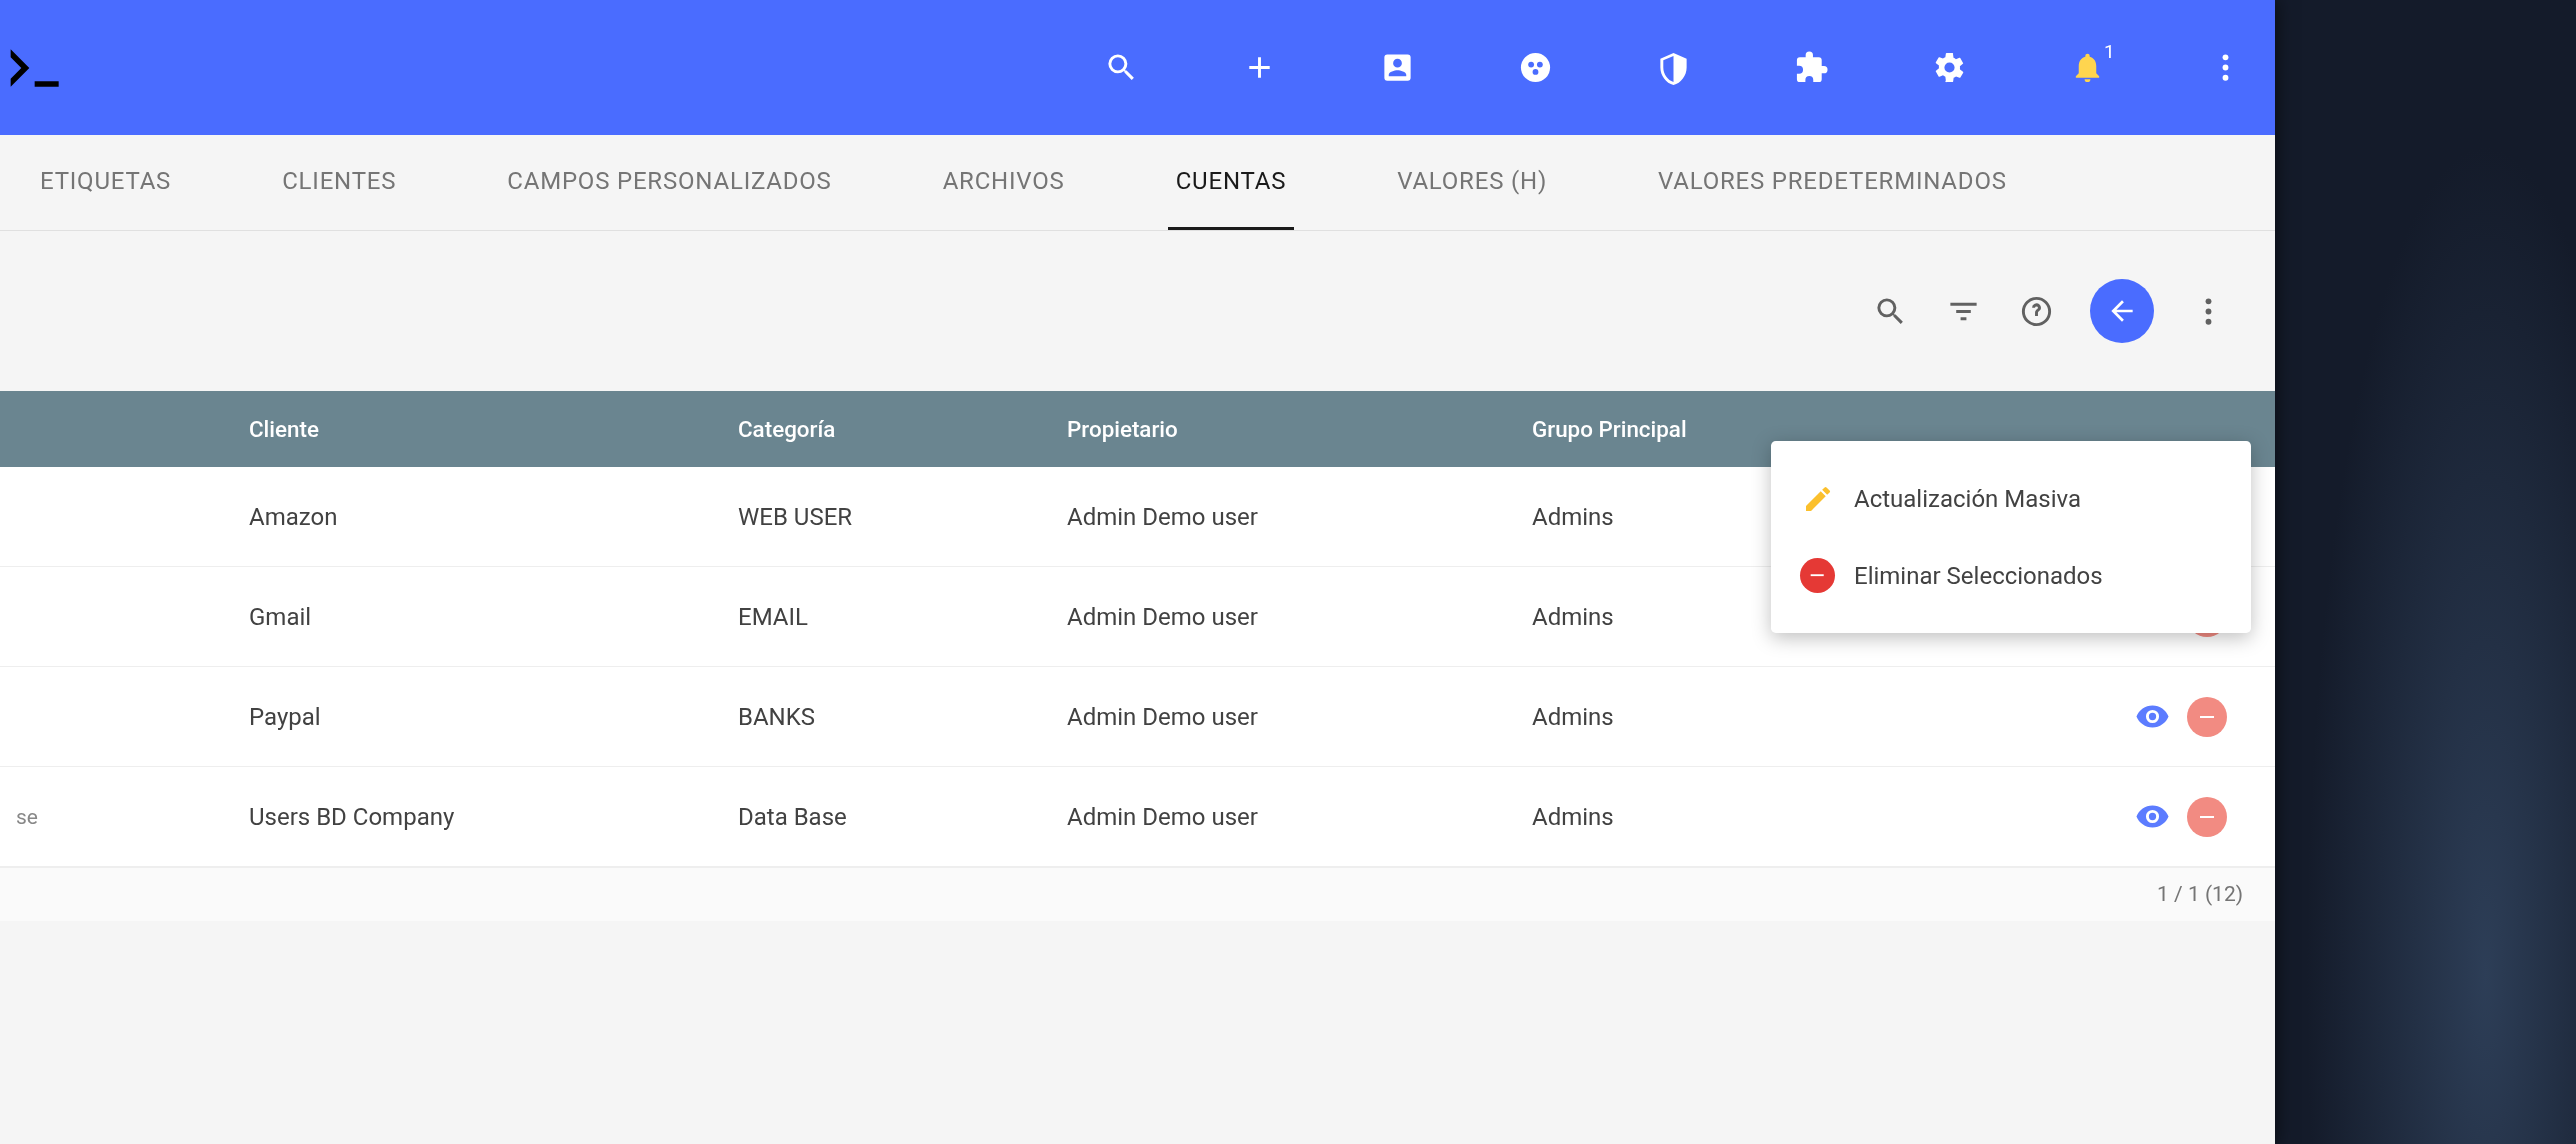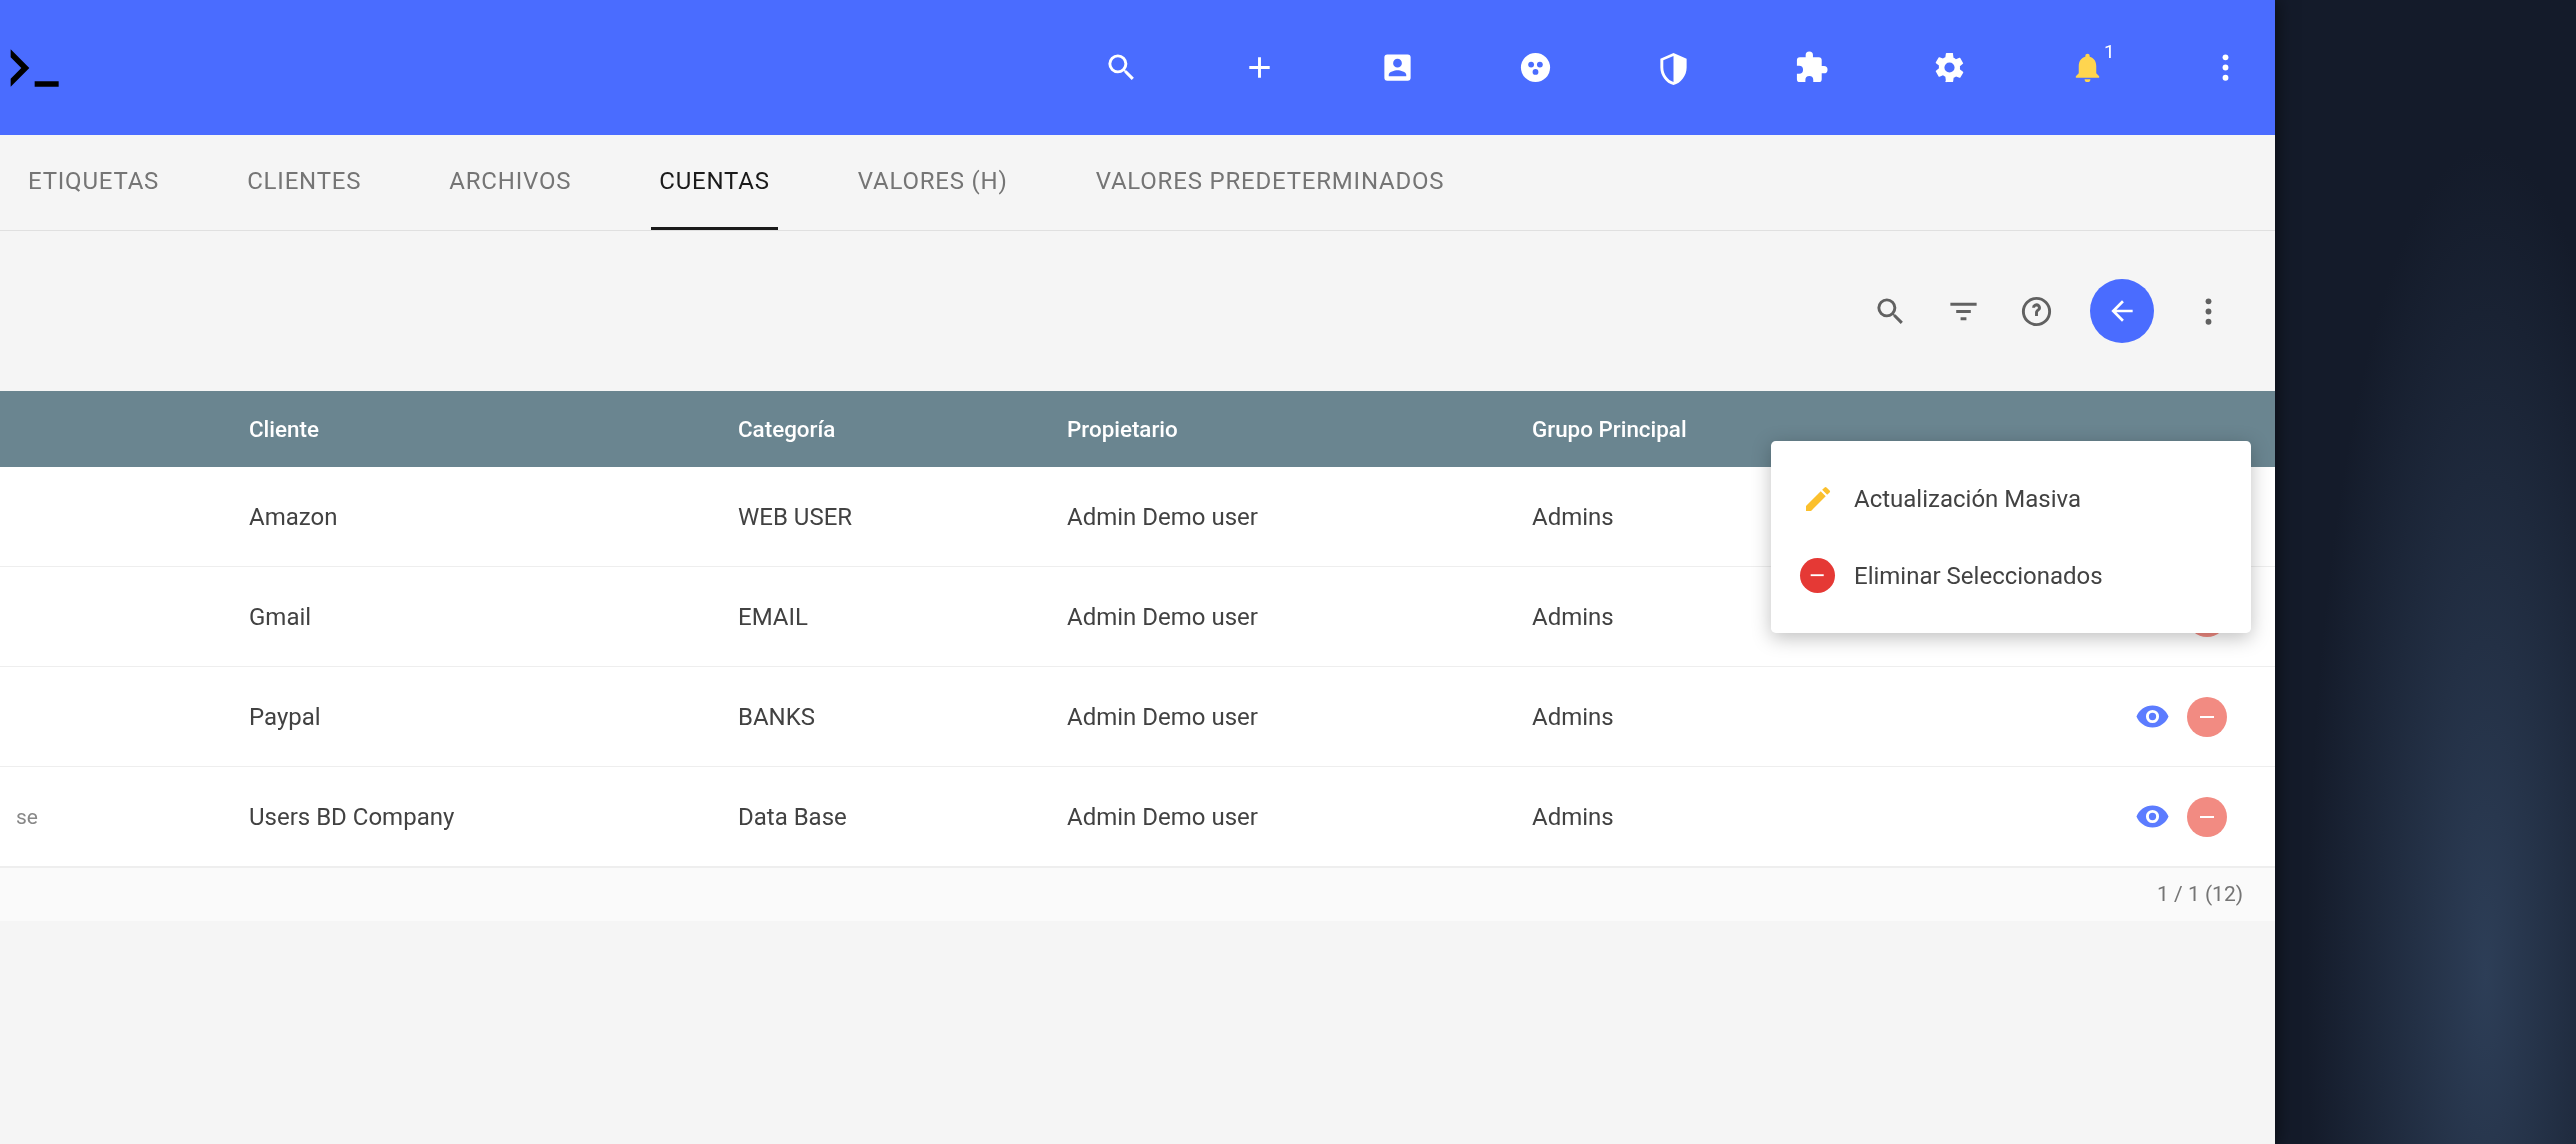--- a/index.html
+++ b/index.html
@@ -63,22 +63,22 @@
     font-size: 19px;
   }
 
   
   .tabs {
     display: flex;
     height: 96px;
     align-items: stretch;
     background: #f5f5f5;
     border-bottom: 0.8px solid #e0e0e0;
-    padding: 0 20px;
-    gap: 72px;
+    padding: 0 32px;
+    gap: 95px;
   }
   .tab {
     display: flex;
     align-items: center;
     color: #757575;
     font-size: 24px;
     letter-spacing: 0.8px;
     cursor: pointer;
     border-bottom: 3.2px solid transparent;
     padding: 0 8px;
@@ -284,20 +284,21 @@
           <circle cx="12" cy="5" r="2"></circle>
           <circle cx="12" cy="12" r="2"></circle>
           <circle cx="12" cy="19" r="2"></circle>
         </svg>
     </div>
   </div>
 
   <div class="tabs">
     <div class="tab">ETIQUETAS</div>
     <div class="tab">CLIENTES</div>
+    <div class="tab">CAMPOS PERSONALIZADOS</div>
     <div class="tab">ARCHIVOS</div>
     <div class="tab active">CUENTAS</div>
     <div class="tab">VALORES (H)</div>
     <div class="tab">VALORES PREDETERMINADOS</div>
   </div>
 
   <div class="toolbar">
     <div class="tool-icon">
       <svg viewBox="0 0 24 24">
           <path d="M15.5 14h-.79l-.28-.27A6.471 6.471 0 0016 9.5 6.5 6.5 0 109.5 16a6.47 6.47 0 004.23-1.57l.27.28v.79l5 5L20.49 19l-5-5zM9.5 14A4.5 4.5 0 1114 9.5 4.5 4.5 0 019.5 14z"></path>

